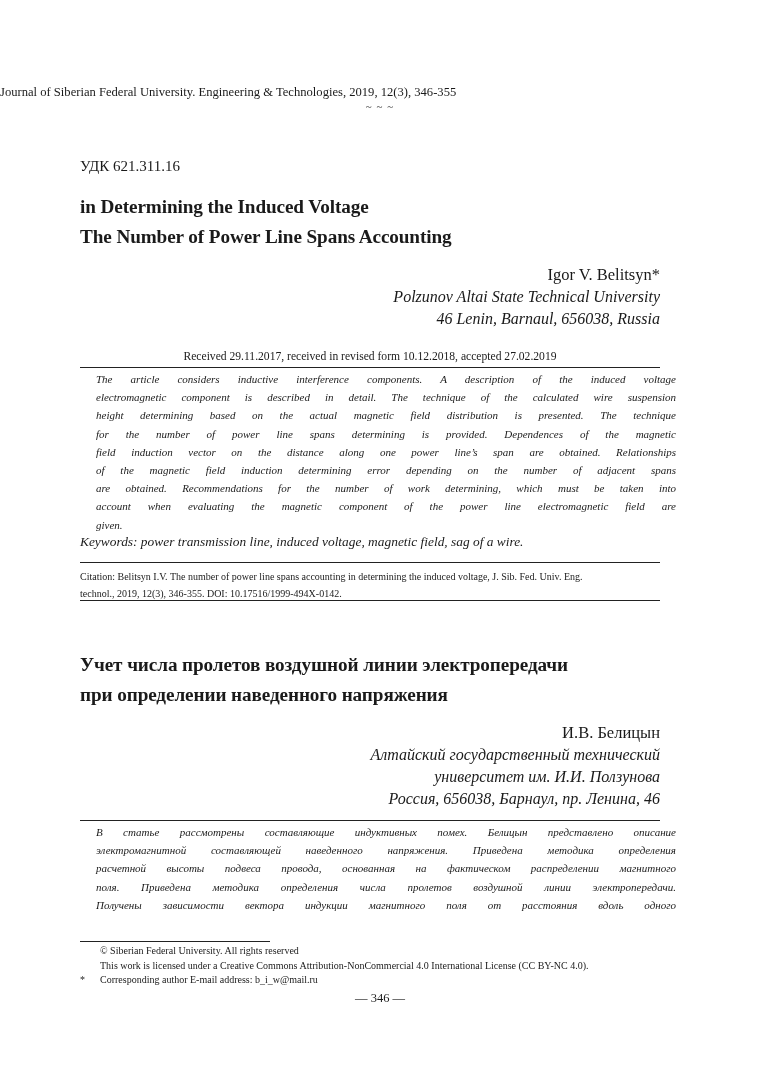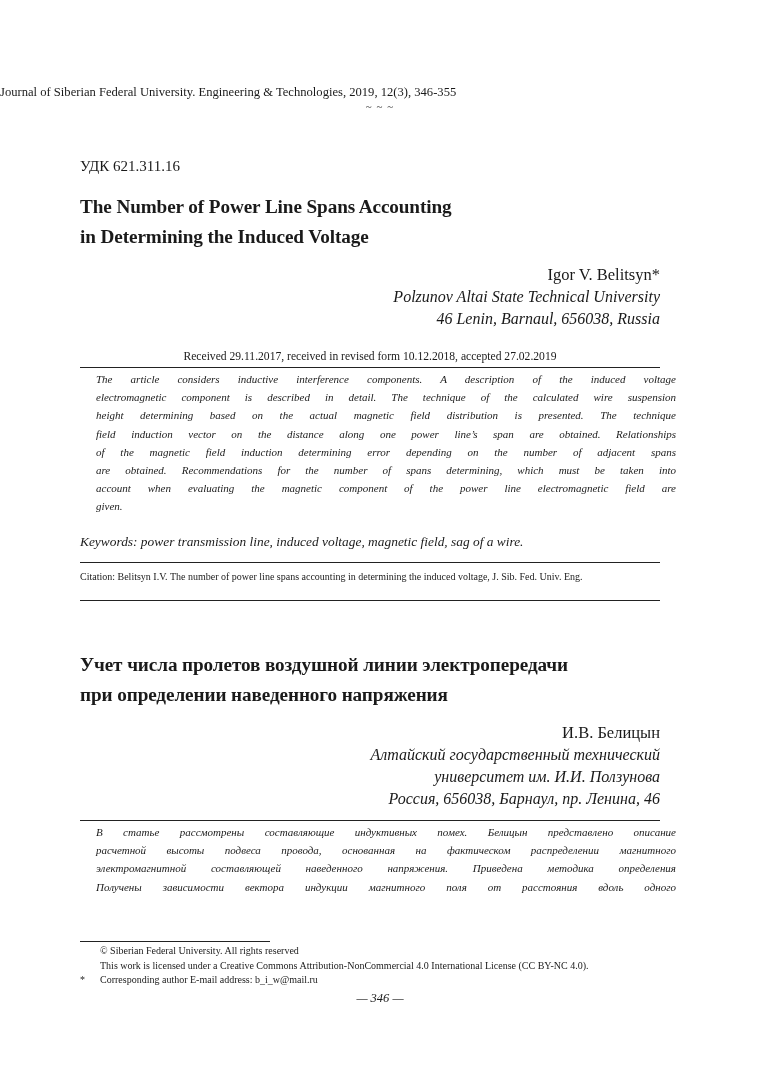--- a/index.html
+++ b/index.html
@@ -40,80 +40,83 @@
     .abstract .line.last { text-align-last: left; }
     .keywords { left: 80px; width: 580px; top: 533px; font-size: 13.4px; font-style: italic; line-height: 18px; }
     .citation {
       left: 80px; width: 580px; top: 569px; font-size: 10px; line-height: 16.5px;
     }
     .citation .line { display: block; white-space: nowrap; }
     .footnote-rule { left: 80px; width: 190px; top: 941px; height: 0; border-top: 1px solid #222; }
     .footnotes { left: 80px; top: 944px; font-size: 10px; line-height: 14.5px; }
     .footnotes .fn { position: relative; padding-left: 20px; white-space: nowrap; }
     .footnotes .mark { position: absolute; left: 0; top: 0; }
-    .page-number { left: 0; width: 760px; top: 990px; text-align: center; font-size: 12.5px; line-height: 16px; font-style: italic; }
+    .page-number { left: 0; width: 760px; top: 990px; text-align: center; font-size: 12.5px; line-height: 16px; }
   </style>
 </head>
 <body>
 
 <div class="abs journal-header">Journal of Siberian Federal University. Engineering &amp; Technologies, 2019, 12(3), 346-355</div>
 <div class="abs tilde">~ ~ ~</div>
 
 <div class="abs udk">УДК 621.311.16</div>
 
 <div class="abs title">
+  <div>in Determining the Induced Voltage</div>
   <div>The Number of Power Line Spans Accounting</div>
-  <div>in Determining the Induced Voltage</div>
 </div>
 
 <div class="abs author-block" style="top:264px;">
   <div class="author-name">Igor V. Belitsyn*</div>
   <div class="affil">Polzunov Altai State Technical University</div>
   <div class="affil">46 Lenin, Barnaul, 656038, Russia</div>
 </div>
 
 <div class="abs received">Received 29.11.2017, received in revised form 10.12.2018, accepted 27.02.2019</div>
 <div class="abs rule" style="top:367px;"></div>
 
 <div class="abs abstract" style="top:370px;">
   <span class="line">The article considers inductive interference components. A description of the induced voltage</span>
   <span class="line">electromagnetic component is described in detail. The technique of the calculated wire suspension</span>
   <span class="line">height determining based on the actual magnetic field distribution is presented. The technique</span>
+  <span class="line">for the number of power line spans determining is provided. Dependences of the magnetic</span>
   <span class="line">field induction vector on the distance along one power line’s span are obtained. Relationships</span>
   <span class="line">of the magnetic field induction determining error depending on the number of adjacent spans</span>
-  <span class="line">are obtained. Recommendations for the number of spans determining, which must be taken into</span>
+  <span class="line">are obtained. Recommendations for the number of work determining, which must be taken into</span>
   <span class="line">account when evaluating the magnetic component of the power line electromagnetic field are</span>
   <span class="line last">given.</span>
 </div>
 
 <div class="abs keywords">Keywords: power transmission line, induced voltage, magnetic field, sag of a wire.</div>
 
 <div class="abs rule" style="top:562px;"></div>
 <div class="abs citation">
   <span class="line">Citation: Belitsyn I.V. The number of power line spans accounting in determining the induced voltage, J. Sib. Fed. Univ. Eng.</span>
+  <span class="line">technol., 2019, 12(3), 346-355. DOI: 10.17516/1999-494X-0142.</span>
 </div>
 <div class="abs rule" style="top:600px;"></div>
 
 <div class="abs title" style="top:650px;">
   <div>Учет числа пролетов воздушной линии электропередачи</div>
   <div>при определении наведенного напряжения</div>
 </div>
 
 <div class="abs author-block" style="top:722px;">
   <div class="author-name">И.В. Белицын</div>
   <div class="affil">Алтайский государственный технический</div>
   <div class="affil">университет им. И.И. Ползунова</div>
   <div class="affil">Россия, 656038, Барнаул, пр. Ленина, 46</div>
 </div>
 
 <div class="abs rule" style="top:820px;"></div>
 <div class="abs abstract" style="top:823px;">
   <span class="line">В статье рассмотрены составляющие индуктивных помех. Белицын представлено описание</span>
+  <span class="line">электромагнитной составляющей наведенного напряжения. Приведена методика определения</span>
   <span class="line">расчетной высоты подвеса провода, основанная на фактическом распределении магнитного</span>
-  <span class="line">электромагнитной составляющей наведенного напряжения. Приведена методика определения</span>
+  <span class="line">поля. Приведена методика определения числа пролетов воздушной линии электропередачи.</span>
   <span class="line">Получены зависимости вектора индукции магнитного поля от расстояния вдоль одного</span>
 </div>
 
 <div class="abs footnote-rule"></div>
 <div class="abs footnotes">
   <div class="fn">© Siberian Federal University. All rights reserved</div>
   <div class="fn">This work is licensed under a Creative Commons Attribution-NonCommercial 4.0 International License (CC BY-NC 4.0).</div>
   <div class="fn">
     <span class="mark">*</span>
     <span>Corresponding author E-mail address: b_i_w@mail.ru</span>

